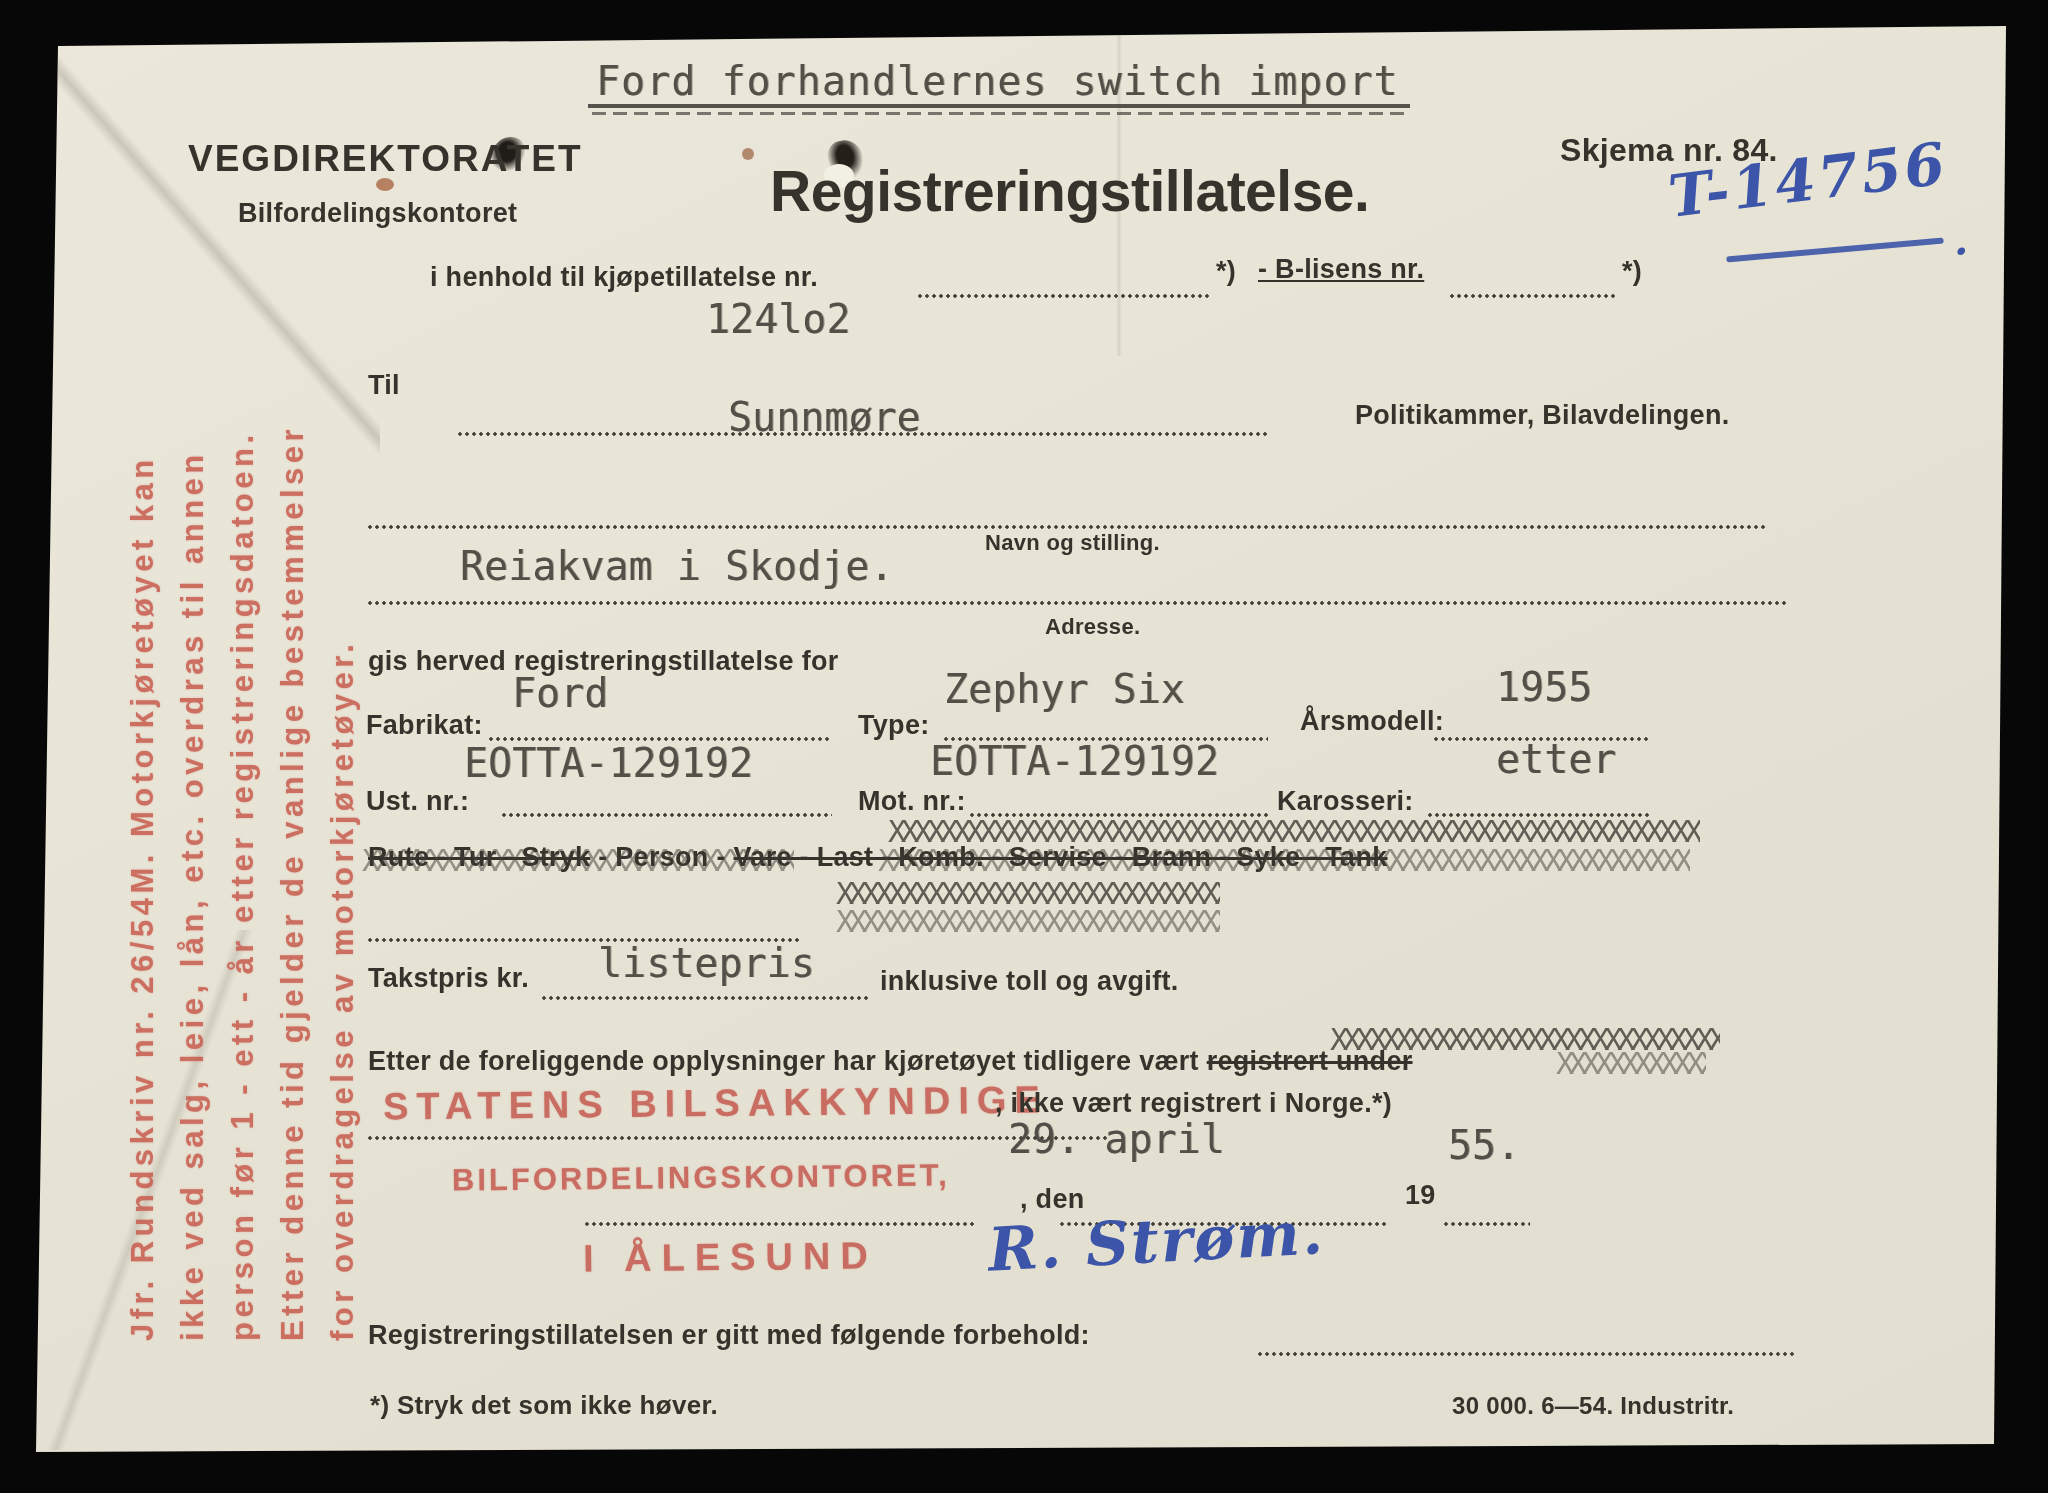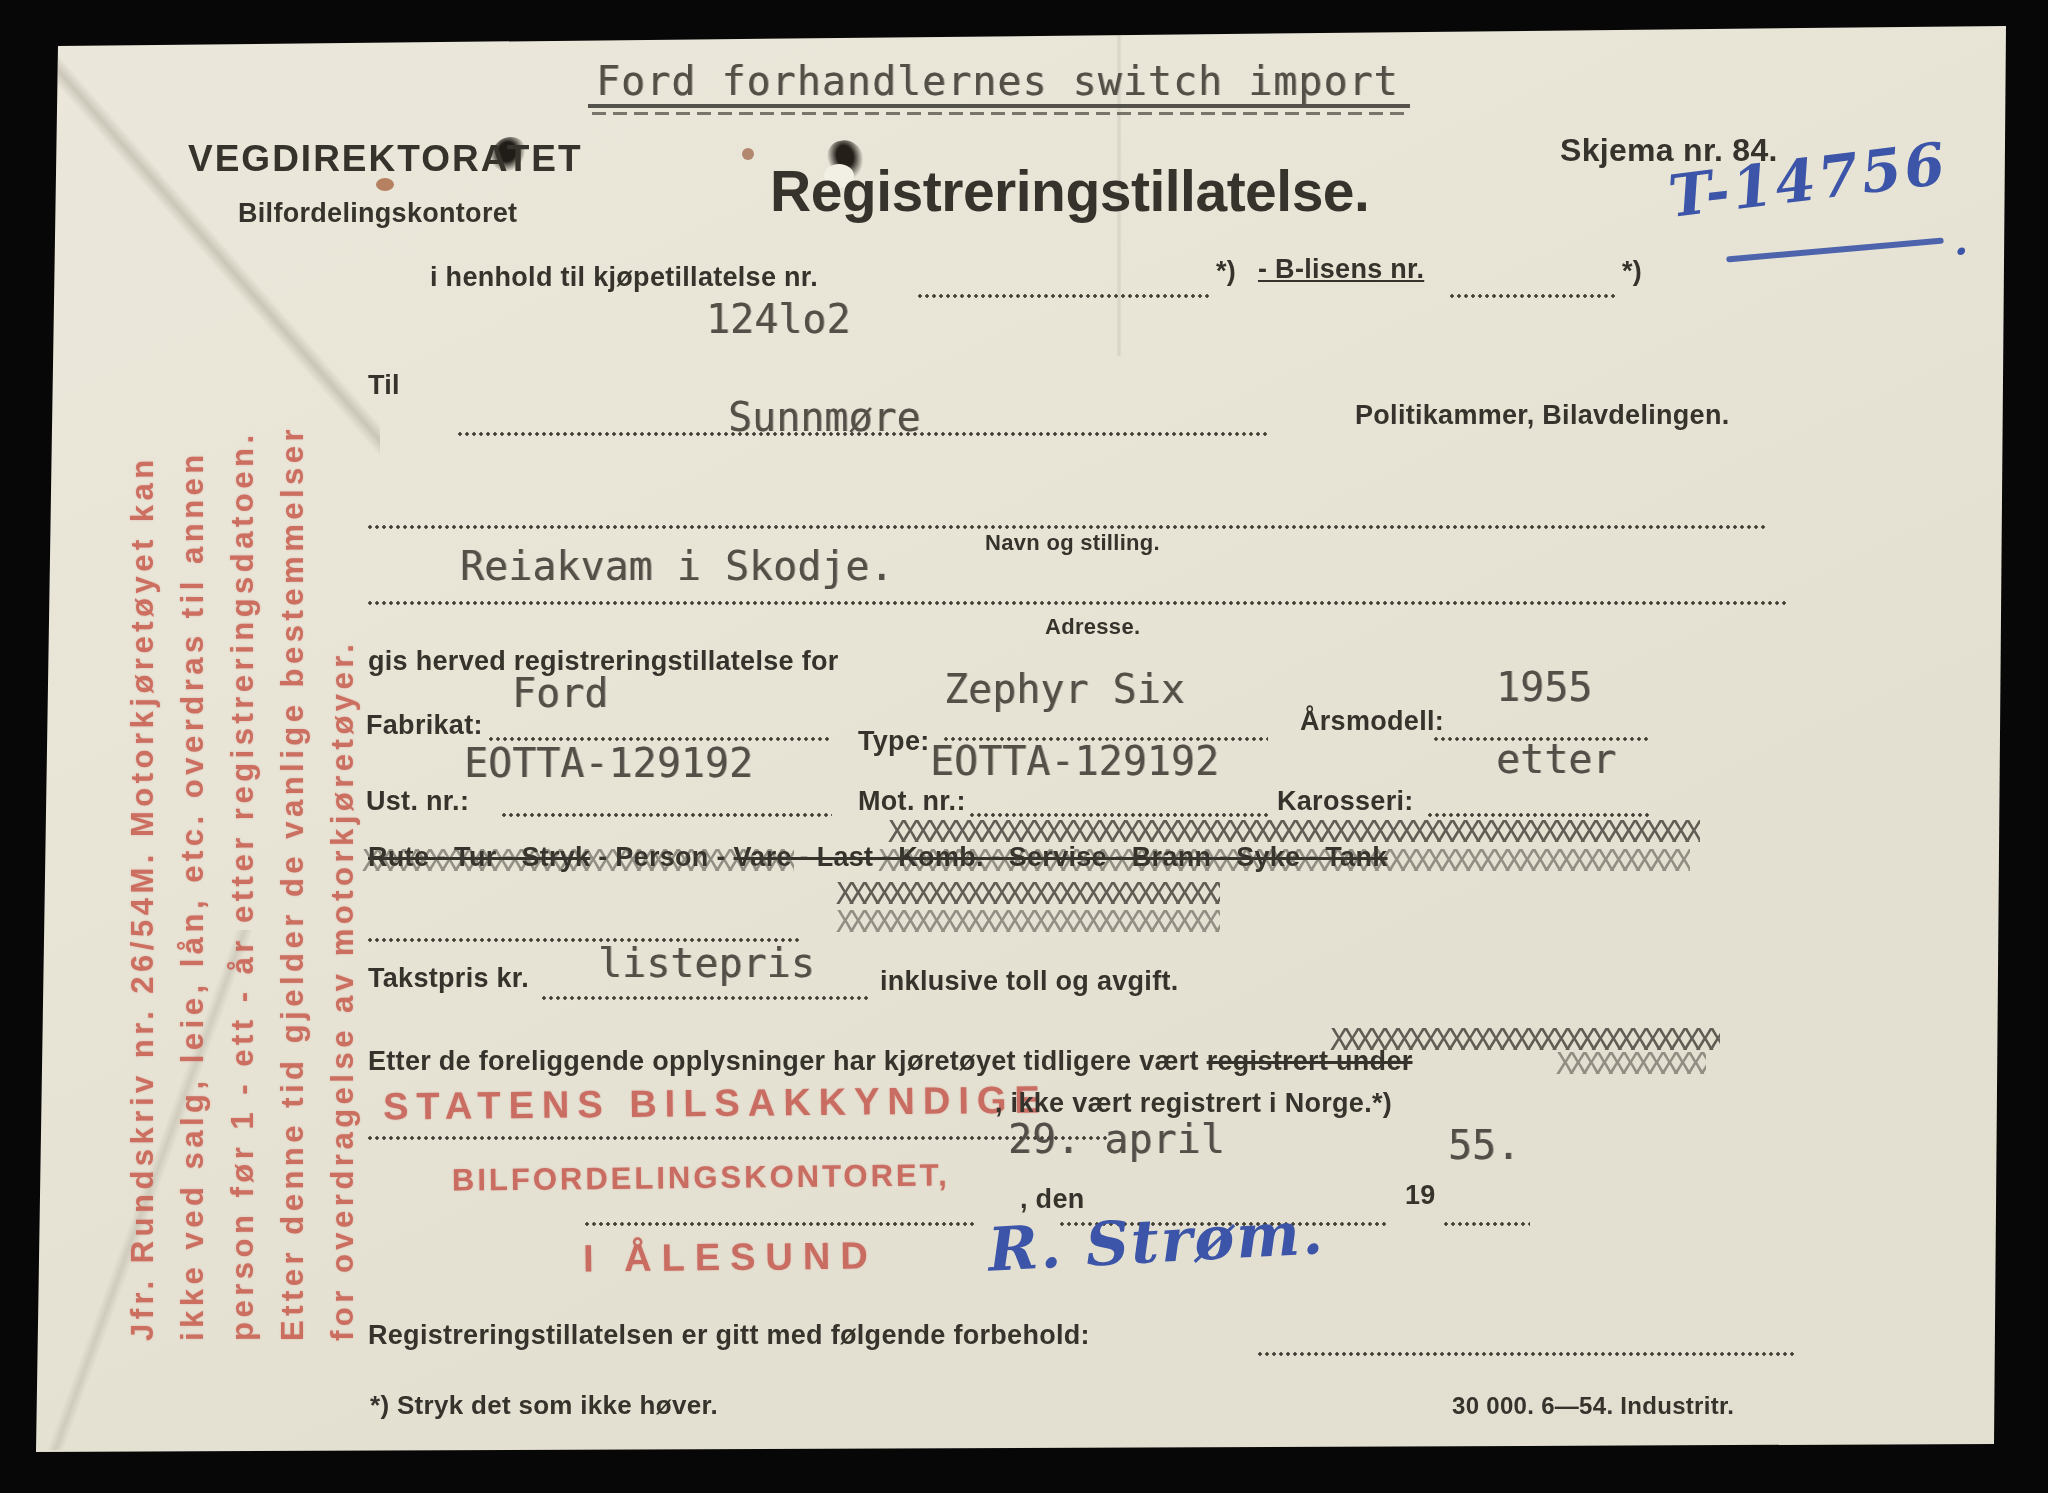--- a/index.html
+++ b/index.html
@@ -87,21 +87,21 @@
   <div class="p cap" style="left:1045px;top:614px;">Adresse.</div>
 
   <div class="p" style="left:368px;top:646px;">gis herved registreringstillatelse for</div>
 
   <div class="t" style="left:512px;top:670px;">Ford</div>
   <div class="t" style="left:944px;top:666px;">Zephyr Six</div>
   <div class="t" style="left:1496px;top:664px;">1955</div>
 
   <div class="p" style="left:366px;top:710px;">Fabrikat:</div>
   <div class="dots" style="left:489px;top:737px;width:342px;"></div>
-  <div class="p" style="left:858px;top:710px;margin-top:16px;">Type:</div>
+  <div class="p" style="left:858px;top:710px;">Type:</div>
   <div class="dots" style="left:944px;top:737px;width:324px;"></div>
   <div class="p" style="left:1300px;top:706px;">Årsmodell:</div>
   <div class="dots" style="left:1434px;top:737px;width:216px;"></div>
 
   <div class="t" style="left:464px;top:740px;">EOTTA-129192</div>
   <div class="t" style="left:930px;top:738px;">EOTTA-129192</div>
   <div class="t" style="left:1496px;top:736px;">etter</div>
 
   <div class="p" style="left:366px;top:786px;text-align:center;">Ust. nr.:</div>
   <div class="dots" style="left:502px;top:813px;width:330px;"></div>

